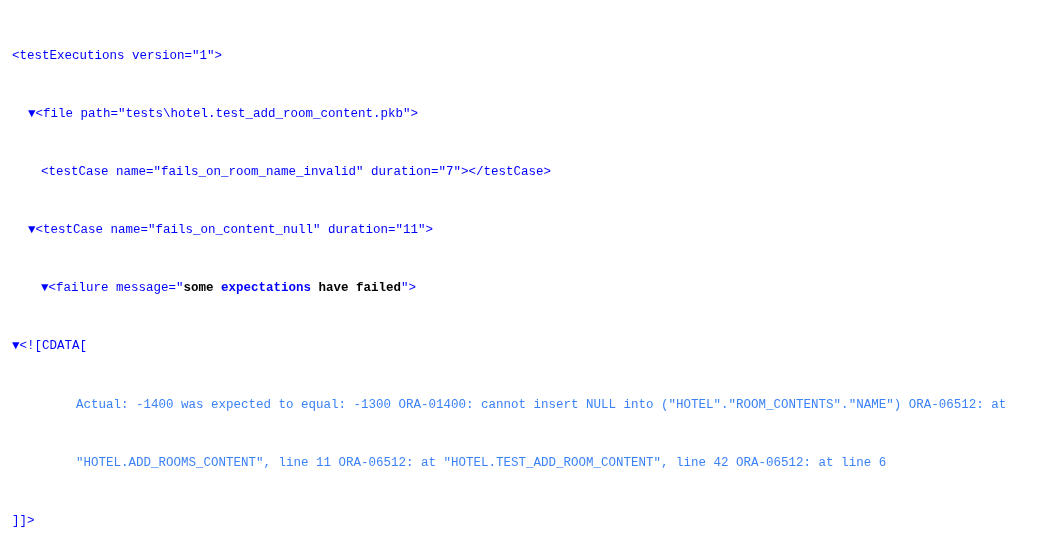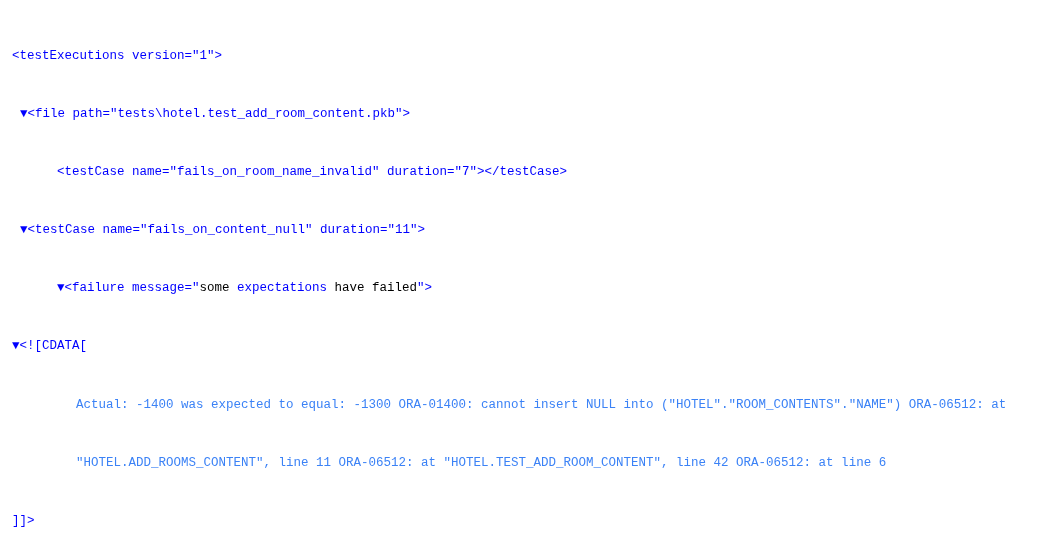--- a/index.html
+++ b/index.html
@@ -14,38 +14,38 @@
       color: #000000;
       padding: 8px 12px;
       line-height: 1.55;
     }
     .xml-content {
       white-space: pre-wrap;
       word-break: break-all;
     }
     .tag { color: #0000ff; }
     .text { color: #3b82f6; }
-    .indent1 { margin-left: 8px; }
-    .indent2 { margin-left: 45px; }
+    .indent1 { margin-left: 16px; }
+    .indent2 { margin-left: 29px; }
     .indent3 { }
     .indent4 { margin-left: 64px; }
     .line {
       display: block;
       line-height: 1.55;
     }
   </style>
 </head>
 <body>
 
 <div class="xml-content">
   <span class="line"><span class="tag">&lt;testExecutions version="1"&gt;</span></span>
   <span class="line indent1"><span class="tag">▼&lt;file path="tests\hotel.test_add_room_content.pkb"&gt;</span></span>
   <span class="line indent2"><span class="tag">&lt;testCase name="fails_on_room_name_invalid" duration="7"&gt;&lt;/testCase&gt;</span></span>
   <span class="line indent1"><span class="tag">▼&lt;testCase name="fails_on_content_null" duration="11"&gt;</span></span>
-  <span class="line indent2"><span class="tag">▼&lt;failure message="<span style="color:#000;font-weight:normal;">some <span style="color:#0000ff;">expectations</span> have failed</span>"&gt;</span></span>
+  <span class="line indent2"><span class="tag">▼&lt;failure message="<span style="color:#000;font-weight:bold;">some <span style="color:#0000ff;">expectations</span> have failed</span>"&gt;</span></span>
   <span class="line indent3"><span class="tag">▼&lt;![CDATA[</span></span>
   <span class="line indent4"><span class="text">Actual: -1400 was expected to equal: -1300 ORA-01400: cannot insert NULL into ("HOTEL"."ROOM_CONTENTS"."NAME") ORA-06512: at</span></span>
   <span class="line indent4"><span class="text">"HOTEL.ADD_ROOMS_CONTENT", line 11 ORA-06512: at "HOTEL.TEST_ADD_ROOM_CONTENT", line 42 ORA-06512: at line 6</span></span>
   <span class="line indent3"><span class="tag">]]&gt;</span></span>
   
   
   
   
   
   

